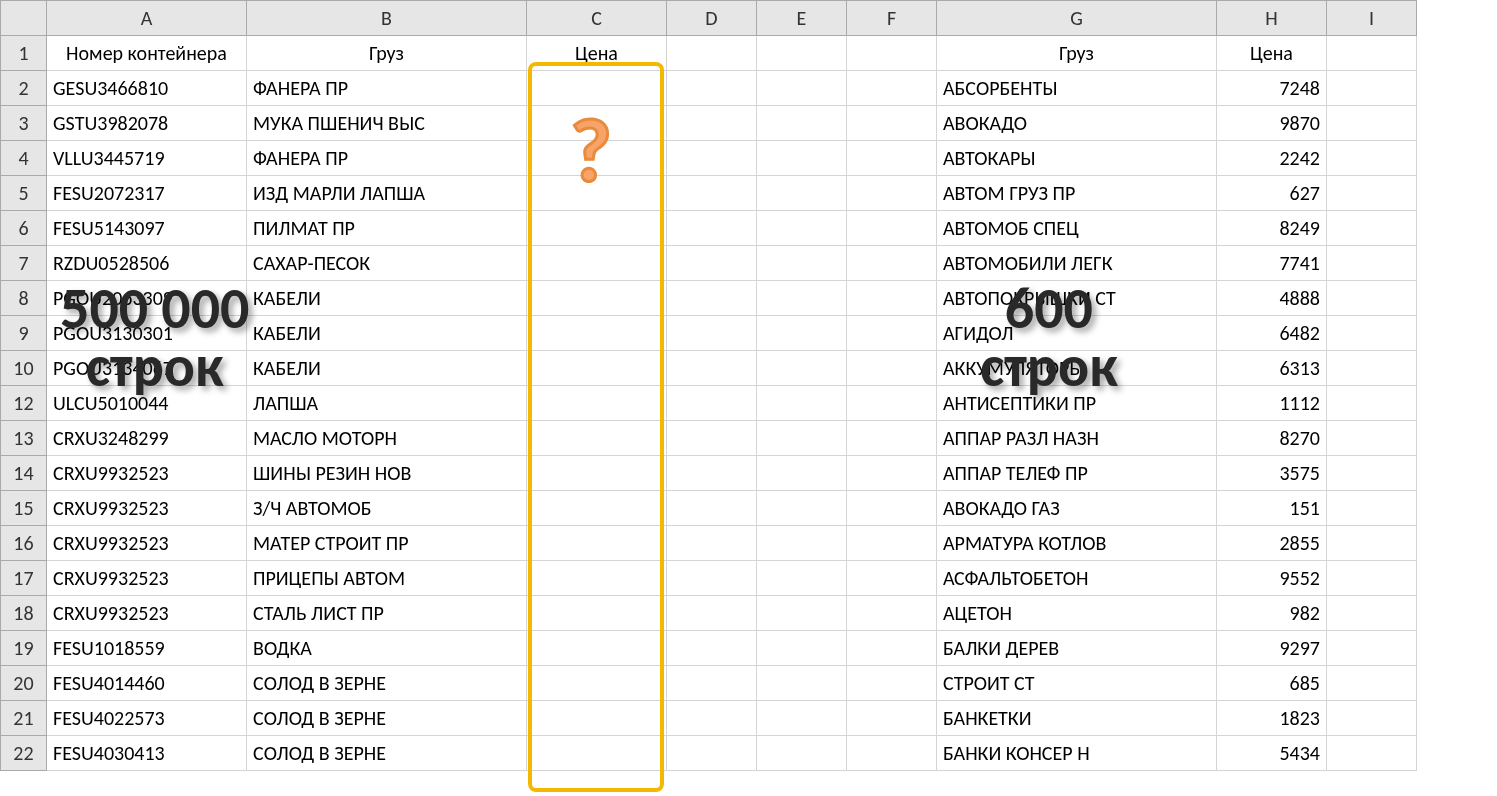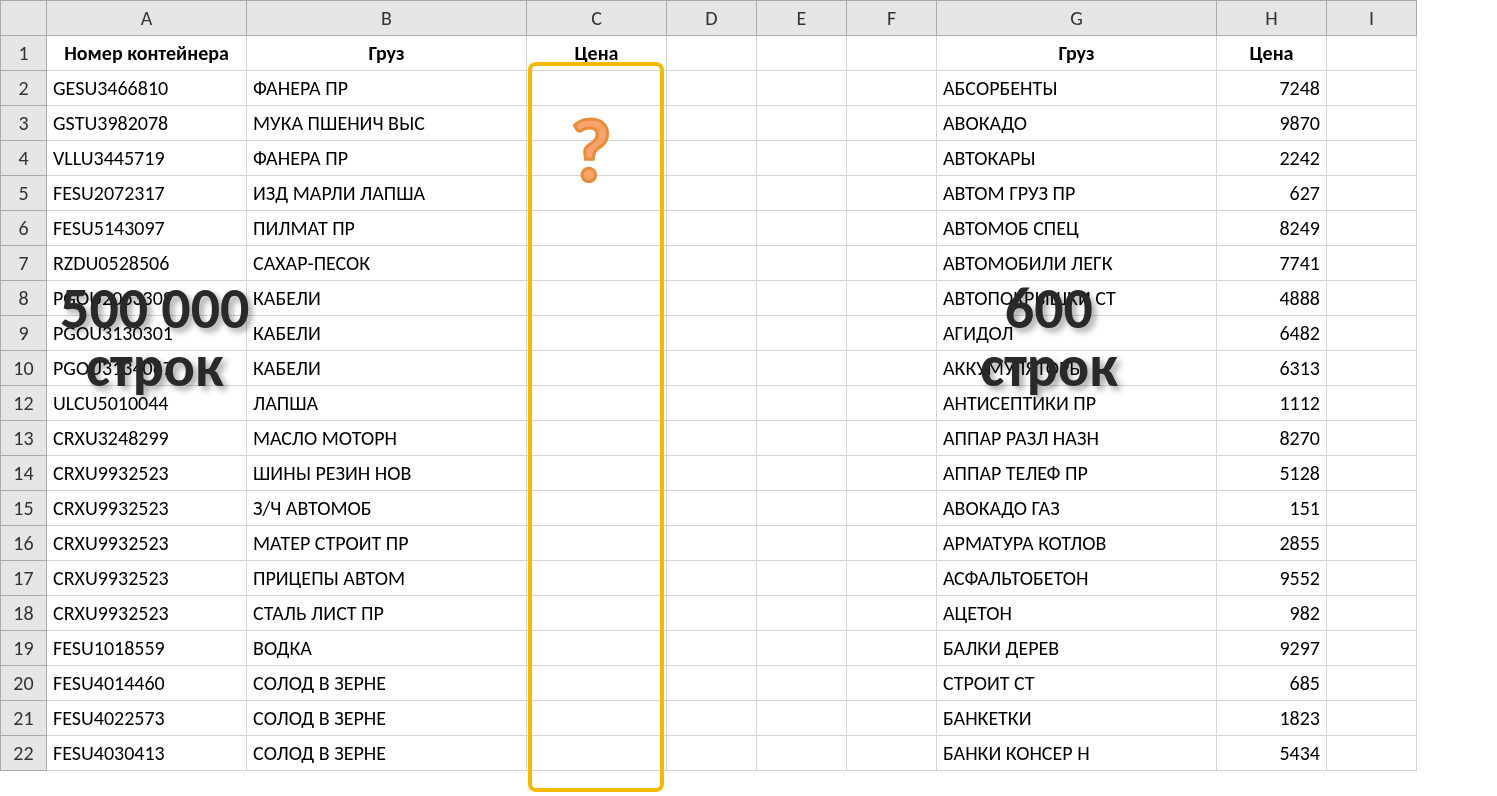--- a/index.html
+++ b/index.html
@@ -38,21 +38,21 @@
     text-align: center;
     color: #333;
     font-weight: normal;
     border-color: #aaa;
   }
   .corner {
     background: #e6e6e6;
     border-color: #aaa;
   }
   .hdrcell {
-    font-weight: bold;
+    font-weight: normal;
     text-align: center;
   }
   .num { text-align: right; padding-left: 36px; }
   .txt { text-align: left; }
 
   .highlight-box {
     position: absolute;
     border: 4px solid #f5b800;
     border-radius: 8px;
     pointer-events: none;
@@ -255,21 +255,21 @@
       </tr>
       <tr>
         <th class="rowhdr">14</th>
         <td class="txt">CRXU9932523</td>
         <td class="txt">ШИНЫ РЕЗИН НОВ</td>
         <td></td>
         <td></td>
         <td></td>
         <td></td>
         <td class="txt">АППАР ТЕЛЕФ ПР</td>
-        <td class="num">5128</td>
+        <td class="num">3575</td>
         <td></td>
       </tr>
       <tr>
         <th class="rowhdr">15</th>
         <td class="txt">CRXU9932523</td>
         <td class="txt">З/Ч АВТОМОБ</td>
         <td></td>
         <td></td>
         <td></td>
         <td></td>

